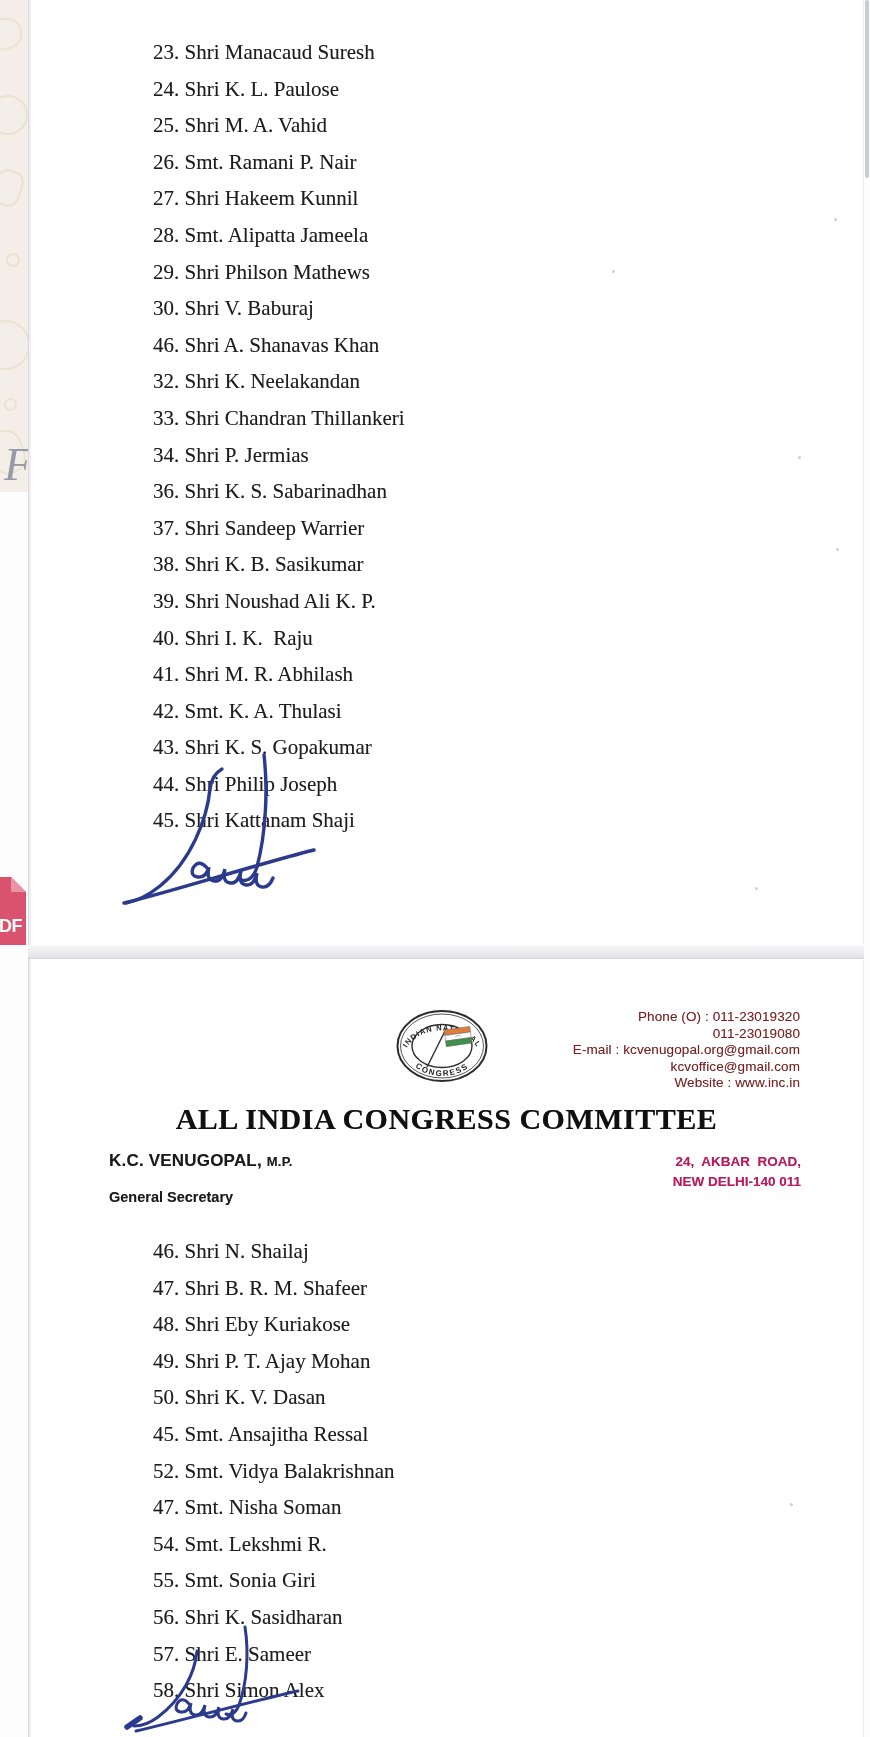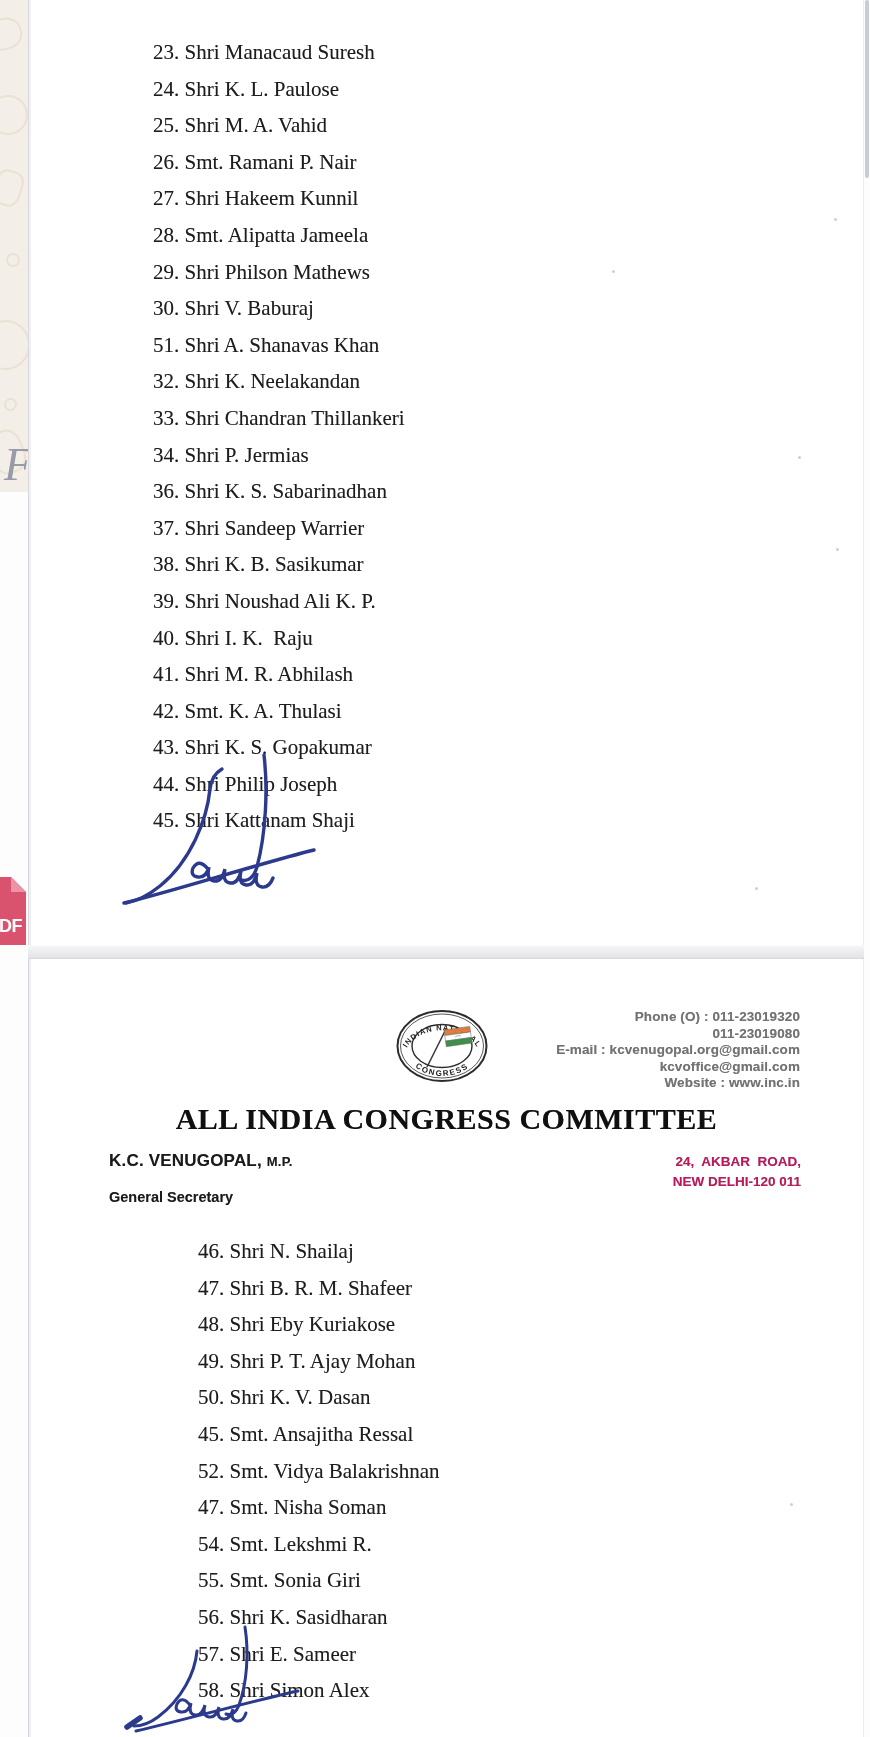--- a/index.html
+++ b/index.html
@@ -36,31 +36,31 @@
   .page-gap{
     position:absolute;left:28px;top:945px;width:836px;height:14px;z-index:3;
     background:linear-gradient(#f5f5f7,#e3e3e7);
     border-top:1px solid #fbfbfc;border-bottom:1px solid #d6d6db;box-sizing:border-box;
   }
   .page2{top:959px;height:778px;}
 
   
   .name-list{position:absolute;left:124px;}
   .list1{top:34px;}
-  .list2{top:274px;margin-left:45px;}
+  .list2{top:274px;}
   .list-row{
     height:36.6px;line-height:36.6px;white-space:pre;
     font-family:"Liberation Serif",serif;font-size:21px;color:#1d1d1f;
     text-shadow:0 0 .6px rgba(40,40,40,.4);
   }
 
   
   .contact{position:absolute;right:64px;top:50px;text-align:right;z-index:2;}
   .contact-row{
-    font-size:13.5px;font-weight:700;color:#737373;line-height:16.5px;
+    font-size:13.5px;font-weight:400;color:#7f1d1d;line-height:16.5px;
     letter-spacing:.1px;white-space:pre;text-shadow:0 0 .5px rgba(30,30,30,.35);
   }
   .org-title{
     position:absolute;left:0;right:0;top:143px;text-align:center;
     font-family:"Liberation Serif",serif;font-weight:700;font-size:30px;color:#101010;
     letter-spacing:.5px;text-shadow:0 0 .6px rgba(0,0,0,.5);
   }
   .officer{position:absolute;left:80px;top:192px;}
   .officer-name{font-size:17px;font-weight:700;color:#1a1a1a;letter-spacing:.2px;text-shadow:0 0 .5px rgba(30,30,30,.4);}
   .officer-name .suffix{font-size:13px;}
@@ -106,21 +106,21 @@
   <div class="page page1">
     <div class="name-list list1">
         <div class="list-row">23. Shri Manacaud Suresh</div>
         <div class="list-row">24. Shri K. L. Paulose</div>
         <div class="list-row">25. Shri M. A. Vahid</div>
         <div class="list-row">26. Smt. Ramani P. Nair</div>
         <div class="list-row">27. Shri Hakeem Kunnil</div>
         <div class="list-row">28. Smt. Alipatta Jameela</div>
         <div class="list-row">29. Shri Philson Mathews</div>
         <div class="list-row">30. Shri V. Baburaj</div>
-        <div class="list-row">51. Shri A. Shanavas Khan</div>
+        <div class="list-row">46. Shri A. Shanavas Khan</div>
         <div class="list-row">32. Shri K. Neelakandan</div>
         <div class="list-row">33. Shri Chandran Thillankeri</div>
         <div class="list-row">34. Shri P. Jermias</div>
         <div class="list-row">36. Shri K. S. Sabarinadhan</div>
         <div class="list-row">37. Shri Sandeep Warrier</div>
         <div class="list-row">38. Shri K. B. Sasikumar</div>
         <div class="list-row">39. Shri Noushad Ali K. P.</div>
         <div class="list-row">40. Shri I. K.  Raju</div>
         <div class="list-row">41. Shri M. R. Abhilash</div>
         <div class="list-row">42. Smt. K. A. Thulasi</div>
@@ -181,21 +181,21 @@
     <div class="officer">
       <div class="officer-name">
         <span>K.C. VENUGOPAL,</span>
         <span class="suffix">M.P.</span>
       </div>
       <div class="officer-title">General Secretary</div>
     </div>
 
     <div class="address">
         <div class="addr-row">24,  AKBAR  ROAD,</div>
-        <div class="addr-row">NEW DELHI-120 011</div>
+        <div class="addr-row">NEW DELHI-140 011</div>
       </div>
 
     <div class="name-list list2">
         <div class="list-row">46. Shri N. Shailaj</div>
         <div class="list-row">47. Shri B. R. M. Shafeer</div>
         <div class="list-row">48. Shri Eby Kuriakose</div>
         <div class="list-row">49. Shri P. T. Ajay Mohan</div>
         <div class="list-row">50. Shri K. V. Dasan</div>
         <div class="list-row">45. Smt. Ansajitha Ressal</div>
         <div class="list-row">52. Smt. Vidya Balakrishnan</div>

